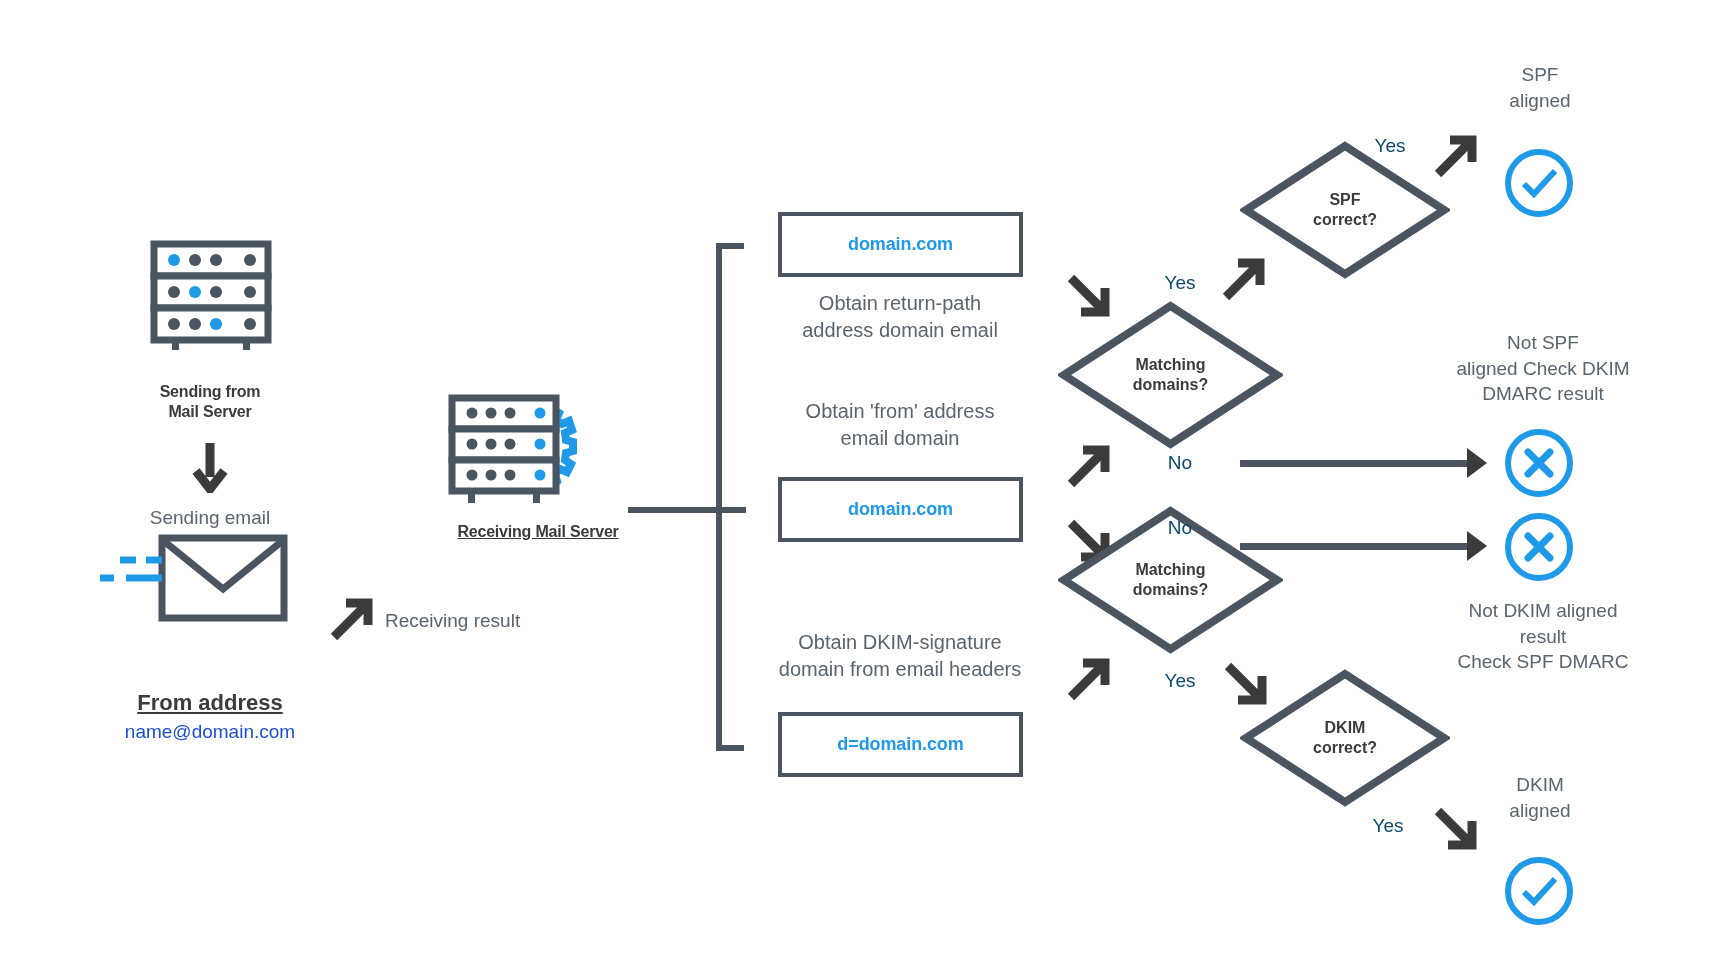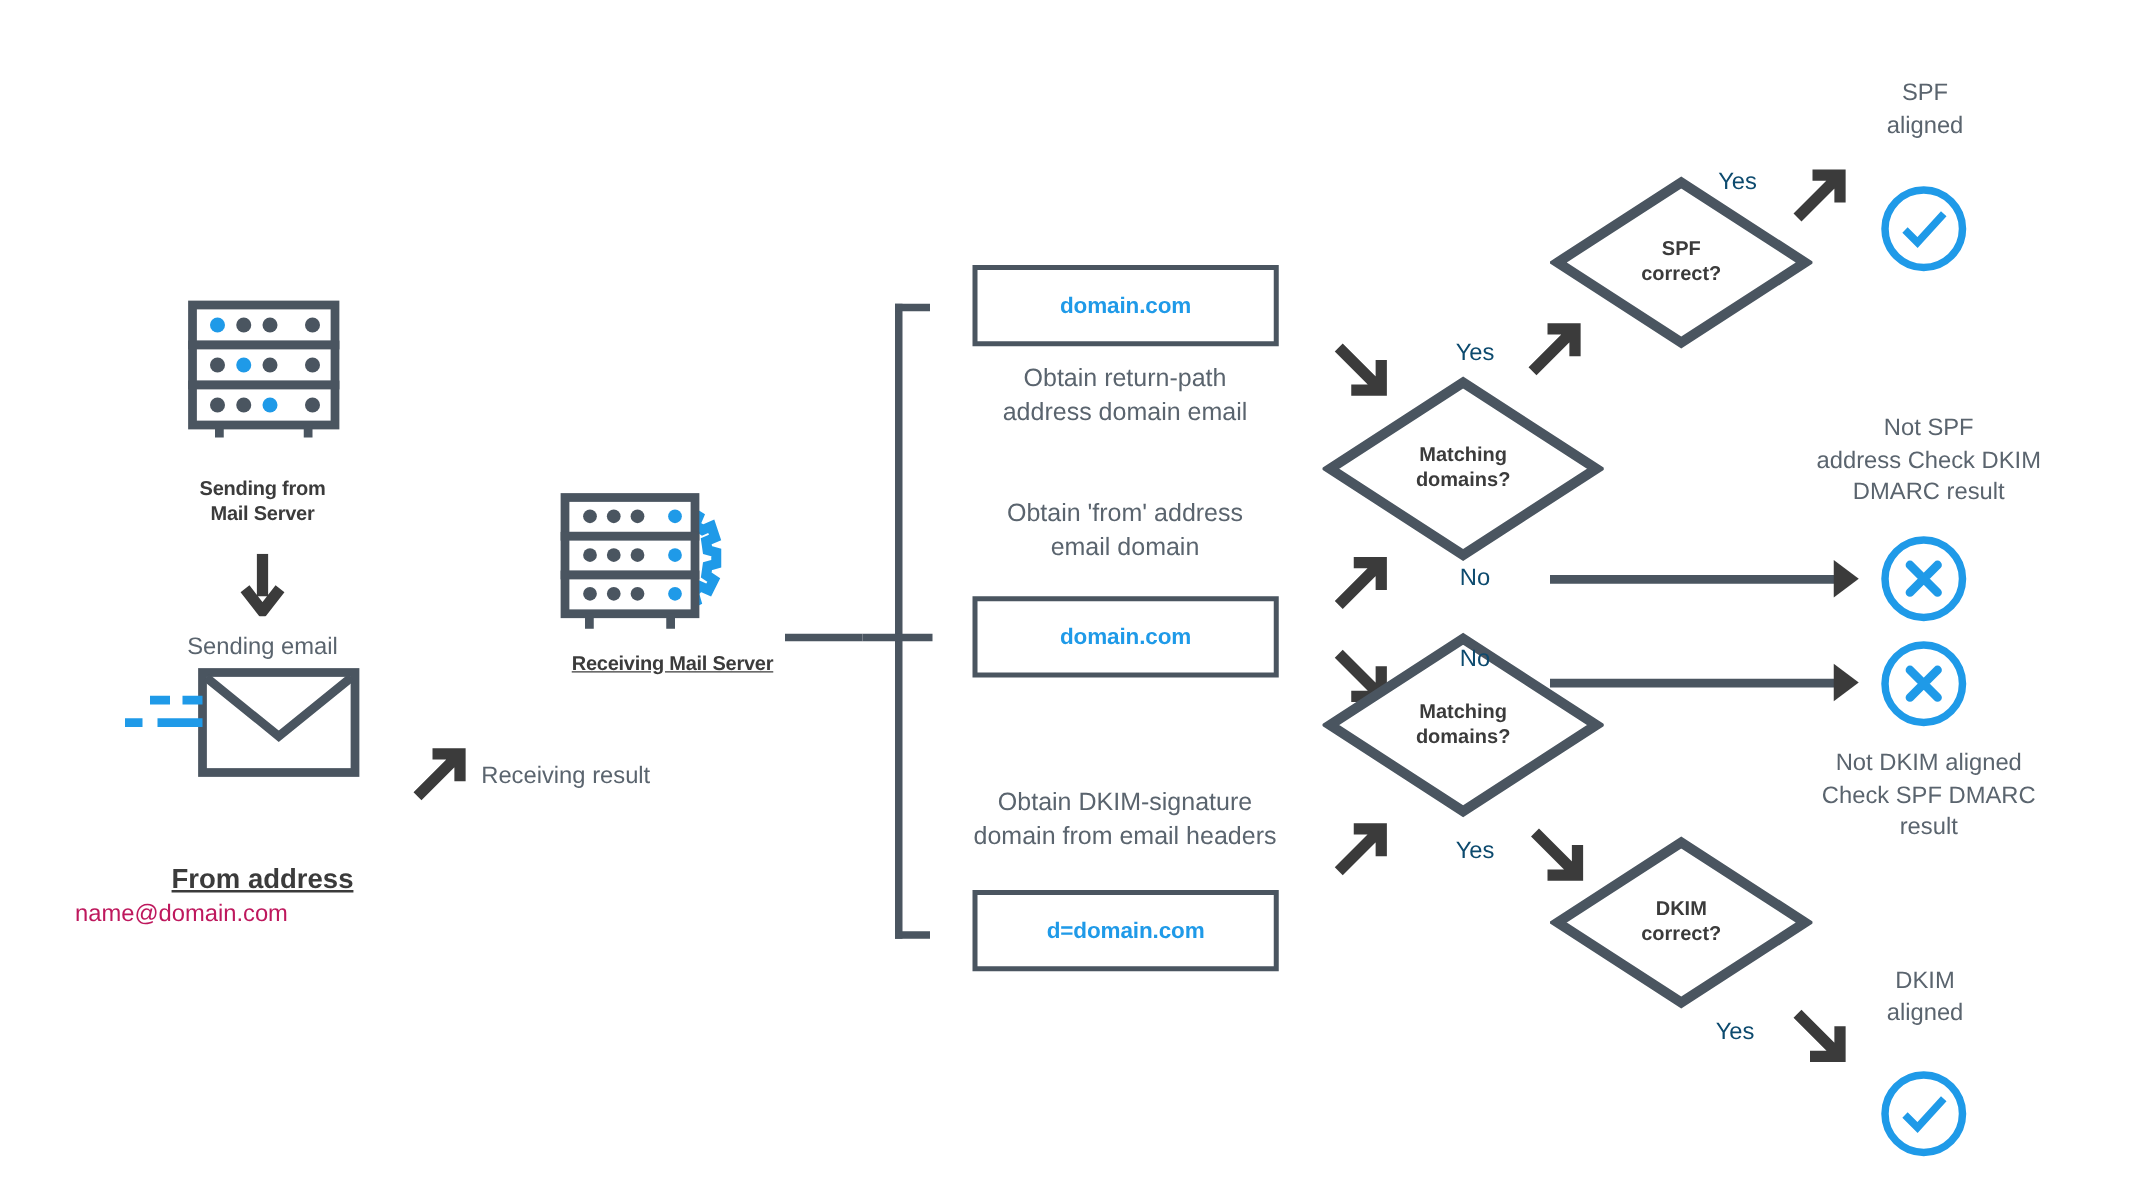--- a/index.html
+++ b/index.html
@@ -21,21 +21,21 @@
   .t-title{font-size:16px;}
   .t-body{font-size:20px;}
   .t-small{font-size:19px;}
   .t-label{font-size:19px;color:#0c4a6e;}
   .t-diamond{font-size:16px;font-weight:bold;color:#3b3b3b;text-align:center;line-height:1.25;}
   .t-domain{
     font-size:18px;font-weight:bold;color:#1f9ae8;text-align:center;
     letter-spacing:-0.1px;
   }
   .t-from{font-size:22px;font-weight:bold;color:#3b3b3b;text-align:center;}
-  .t-fromsub{font-size:19px;color:#be185d;text-align:left;}
+  .t-fromsub{font-size:19px;color:#1d4ed8;text-align:center;}
   
   .box{
     border:4px solid #4a5560;background:#ffffff;box-sizing:border-box;
     display:flex;align-items:center;justify-content:center;
   }
   .diamond-wrap{position:absolute;}
   .diamond-wrap svg{display:block;}
   .diamond-label{
     position:absolute;left:0;top:0;width:100%;height:100%;
     display:flex;align-items:center;justify-content:center;
@@ -286,40 +286,40 @@
   </div>
   <div class="abs circle-icon" style="left:1503px;top:147px;">
     <svg width="72" height="72" viewBox="0 0 72 72">
       <circle cx="36" cy="36" r="31" fill="none" stroke="#1f9ae8" stroke-width="6"></circle>
       <path d="M21 37 L31 47 L52 24" fill="none" stroke="#1f9ae8" stroke-width="6" stroke-linecap="butt" stroke-linejoin="miter"></path>
     </svg>
   </div>
 
   <div class="abs t-reg t-small" style="left:1418px;top:318px;width:250px;margin-top:12px;">
     <div>Not SPF</div>
-    <div>address Check DKIM</div>
+    <div>aligned Check DKIM</div>
     <div>DMARC result</div>
   </div>
   <div class="abs circle-icon" style="left:1503px;top:427px;">
     <svg width="72" height="72" viewBox="0 0 72 72">
       <circle cx="36" cy="36" r="31" fill="none" stroke="#1f9ae8" stroke-width="6"></circle>
       <path d="M25 25 L47 47 M47 25 L25 47" fill="none" stroke="#1f9ae8" stroke-width="7" stroke-linecap="round"></path>
     </svg>
   </div>
 
   <div class="abs circle-icon" style="left:1503px;top:511px;">
     <svg width="72" height="72" viewBox="0 0 72 72">
       <circle cx="36" cy="36" r="31" fill="none" stroke="#1f9ae8" stroke-width="6"></circle>
       <path d="M25 25 L47 47 M47 25 L25 47" fill="none" stroke="#1f9ae8" stroke-width="7" stroke-linecap="round"></path>
     </svg>
   </div>
   <div class="abs t-reg t-small" style="left:1408px;top:598px;width:270px;">
     <div>Not DKIM aligned</div>
+    <div>result</div>
     <div>Check SPF DMARC</div>
-    <div>result</div>
   </div>
 
   <div class="abs t-reg t-small" style="left:1430px;top:772px;width:220px;">
     <div>DKIM</div>
     <div>aligned</div>
   </div>
   <div class="abs circle-icon" style="left:1503px;top:855px;">
     <svg width="72" height="72" viewBox="0 0 72 72">
       <circle cx="36" cy="36" r="31" fill="none" stroke="#1f9ae8" stroke-width="6"></circle>
       <path d="M21 37 L31 47 L52 24" fill="none" stroke="#1f9ae8" stroke-width="6" stroke-linecap="butt" stroke-linejoin="miter"></path>

